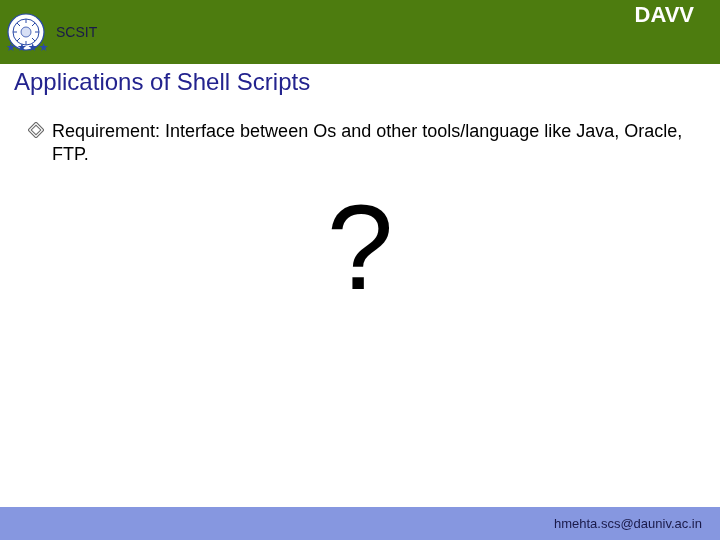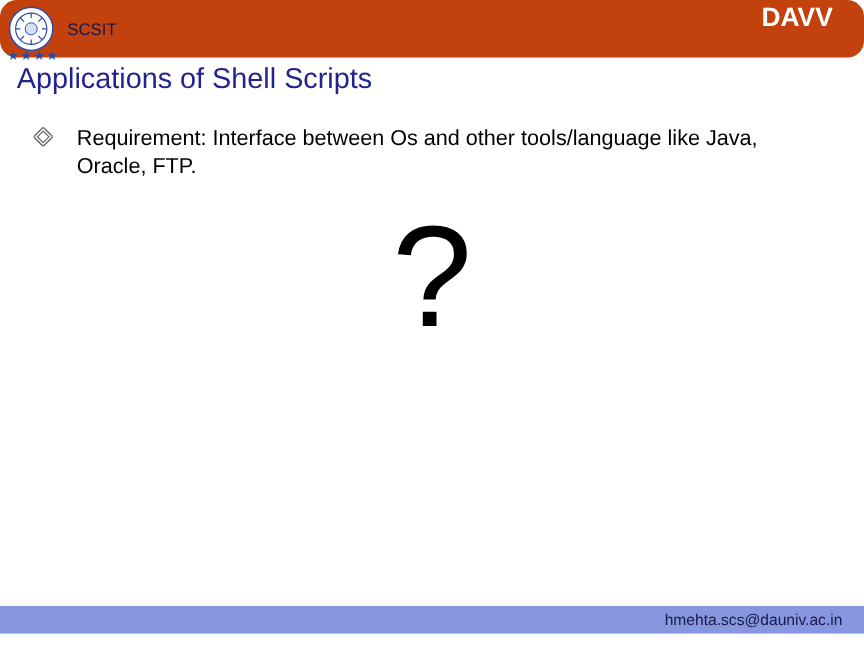--- a/index.html
+++ b/index.html
@@ -6,26 +6,25 @@
     body {
       width: 720px;
       height: 540px;
       font-family: Arial, Helvetica, sans-serif;
       background: #ffffff;
       position: relative;
       overflow: hidden;
     }
     .header-bar {
       width: 100%;
-      height: 48px;
-      background: #c2410c;
+      height: 64px;
+      background: #4d7c0f;
       display: flex;
       align-items: center;
       position: relative;
-      border-radius: 14px;
     }
     .logo {
       width: 40px;
       height: 40px;
       margin-left: 6px;
       display: flex;
       align-items: center;
       justify-content: center;
     }
     .header-left {
@@ -59,21 +58,21 @@
       font-size: 24px;
       font-weight: 400;
       margin: 4px 0 0 14px;
     }
     .body-area {
       padding: 24px 28px 0 28px;
     }
     .bullet-row {
       display: flex;
       align-items: flex-start;
-      gap: 20px;
+      gap: 8px;
     }
     .bullet-icon {
       flex: 0 0 auto;
       margin-top: 2px;
     }
     .bullet-text {
       color: #000000;
       font-size: 18px;
       line-height: 1.3;
       font-weight: 400;
@@ -82,24 +81,24 @@
       text-align: center;
       font-size: 120px;
       font-weight: 400;
       color: #000000;
       margin-top: 20px;
       line-height: 1;
       font-family: Arial, sans-serif;
     }
     .footer-bar {
       position: absolute;
-      bottom: 12px;
+      bottom: 0;
       left: 0;
       width: 100%;
-      height: 23px;
+      height: 33px;
       background: #8697e0;
       display: flex;
       align-items: center;
       justify-content: flex-end;
       padding-right: 18px;
     }
     .footer-text {
       color: #1a1a4a;
       font-size: 13px;
     }

